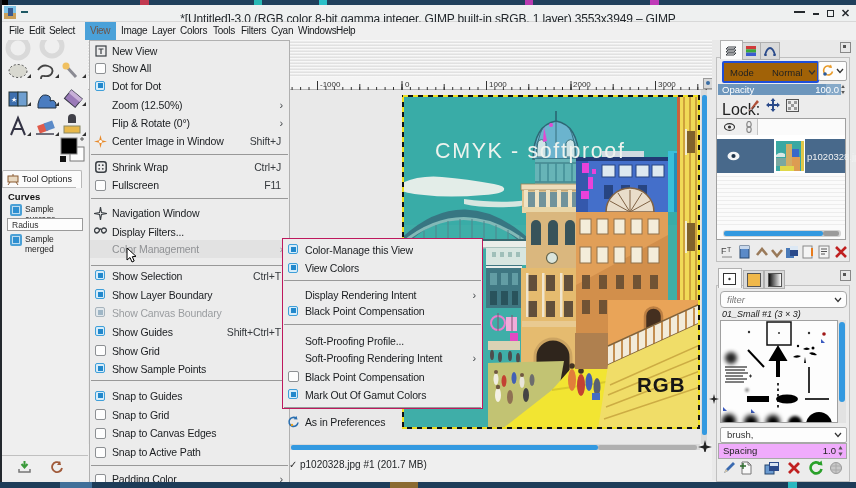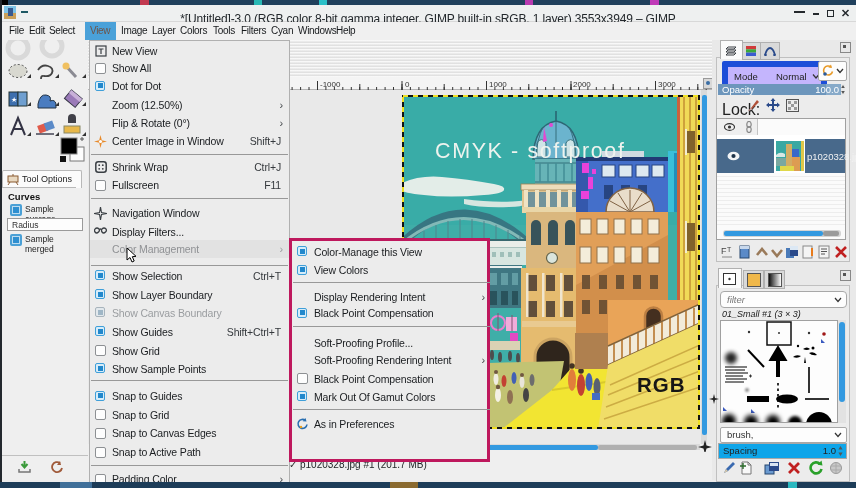--- a/index.html
+++ b/index.html
@@ -35,21 +35,21 @@
 .mi .lbl{position:absolute;left:22px;top:0}
 .mi .acc{position:absolute;right:8px;top:0;color:#35393d}
 .mi .sub{position:absolute;right:6px;top:0;color:#44484c;font-size:11px}
 .sep{position:absolute;left:1px;width:197px;border-top:1px solid #989898}
 .cb{position:absolute;left:5px;top:3.5px;width:9px;height:9px;border:1px solid #8d9093;border-radius:2px;background:#fdfdfd}
 .cb.on{border:1.5px solid #3f9fd9;width:8px;height:8px;background:#d6ecf9}
 .cb.on::after{content:"";position:absolute;left:1.5px;top:1.5px;width:5px;height:5px;background:#2288cc}
 .cb.dis{border:1.5px solid #a8b4bc;width:8px;height:8px;background:#e2e8ec}
 .cb.dis::after{content:"";position:absolute;left:1.5px;top:1.5px;width:5px;height:5px;background:#9fb6c6}
 
-#submenu{left:289px;top:238px;width:201px;height:224px;background:#ececec;border:3px solid #be185d;box-sizing:border-box;z-index:21;font-size:10.5px;letter-spacing:-0.15px;color:#1a1d20}
+#submenu{left:282px;top:238px;width:201px;height:171px;background:#ececec;border:1px solid #be185d;box-sizing:border-box;z-index:21;font-size:10.5px;letter-spacing:-0.15px;color:#1a1d20}
 #submenu .mi{width:199px}
 </style></head>
 <body>
 
 <div class="abs" id="topstrip">
  <div class="seg" style="left:0;width:8px;background:#000"></div>
  <div class="seg" style="left:140px;width:9px;background:#c23a50"></div>
  <div class="seg" style="left:254px;width:8px;background:#28b8b4"></div>
  <div class="seg" style="left:319px;width:8px;background:#2ac0c8"></div>
  <div class="seg" style="left:525px;width:8px;background:#b83ab0"></div>
@@ -471,21 +471,21 @@
    <svg class="abs" style="left:3px;top:4px" width="12" height="9">
         <path d="M1,8 q2,-7 5,-7 q3,0 5,7" fill="none" stroke="#2a4a8a" stroke-width="1.8"></path>
         <circle cx="1.5" cy="8" r="1.3" fill="#2a4a8a"></circle>
         <circle cx="10.5" cy="8" r="1.3" fill="#2a4a8a"></circle>
       </svg>
  </div>
  <div class="abs" style="left:128px;top:2px;width:9px;height:9px;border:1px solid #888;background:#e8e8e8">
       <div class="abs" style="left:2px;top:2px;width:3px;height:3px;background:#555"></div>
     </div>
  
- <div class="abs" style="left:10px;top:21px;width:93px;height:18px;background:#c4b5fd;border:6px solid #1d4ed8;border-radius:2px">
+ <div class="abs" style="left:10px;top:21px;width:93px;height:18px;background:#a16207;border:2px solid #1d4ed8;border-radius:2px">
    <span class="abs" style="left:6px;top:3.5px;font-size:9.5px;color:#222">Mode</span>
    <span class="abs" style="left:48px;top:3.5px;font-size:9.5px;color:#222">Normal</span>
    <svg class="abs" style="left:84px;top:7px" width="8" height="5">
         <path d="M1,0.5 L4,4 L7,0.5" fill="none" stroke="#333" stroke-width="1.2"></path>
       </svg>
  </div>
  <div class="abs" style="left:106px;top:21px;width:27px;height:18px;background:#fdfdfd;border:1px solid #a8a8a8;border-radius:2px">
    <svg class="abs" style="left:2px;top:2px" width="13" height="13">
         <path d="M10,3 a4.5,4.5 0 1 0 1.5,4.5" fill="none" stroke="#e89a28" stroke-width="1.6"></path>
         <path d="M10,0.5 l1,3.5 l-3.6,-0.4 z" fill="#e89a28"></path>
@@ -665,21 +665,21 @@
    <div class="abs" style="left:1px;top:2px;width:6px;height:80px;background:#3399e0;border-radius:3px"></div>
  </div>
  
  <div class="abs" style="left:8px;top:387px;width:125px;height:14px;background:#fdfdfd;border:1px solid #a8a8a8;border-radius:2px">
    <span class="abs" style="left:6px;top:1px;font-size:9.5px;color:#333">brush,</span>
    <svg class="abs" style="left:113px;top:4px" width="8" height="6">
         <path d="M1,1 L4,4.5 L7,1" fill="none" stroke="#333" stroke-width="1.2"></path>
       </svg>
  </div>
  
- <div class="abs" style="left:6px;top:403px;width:127px;height:14px;background:#0ea5e9;border:1px solid #a8a8a8">
+ <div class="abs" style="left:6px;top:403px;width:127px;height:14px;background:#f0abfc;border:1px solid #a8a8a8">
    <span class="abs" style="left:4px;top:1px;font-size:9.5px;color:#222">Spacing</span>
    <span class="abs" style="right:10px;top:1px;font-size:9.5px;color:#222">1.0</span>
    <svg class="abs" style="left:119px;top:2px" width="5" height="10">
         <path d="M2.5,0 L4.6,3.4 L0.4,3.4 Z M2.5,10 L4.6,6.6 L0.4,6.6 Z" fill="#555"></path>
       </svg>
  </div>
  
  <svg class="abs" style="left:10px;top:421px" width="14" height="14">
       <path d="M2,12 L4,8 L11,1 L13,3 L6,10 Z" fill="#3a6ab0"></path>
       <path d="M2,12 l2,-4 l2,2 z" fill="#d8c8a8"></path>

